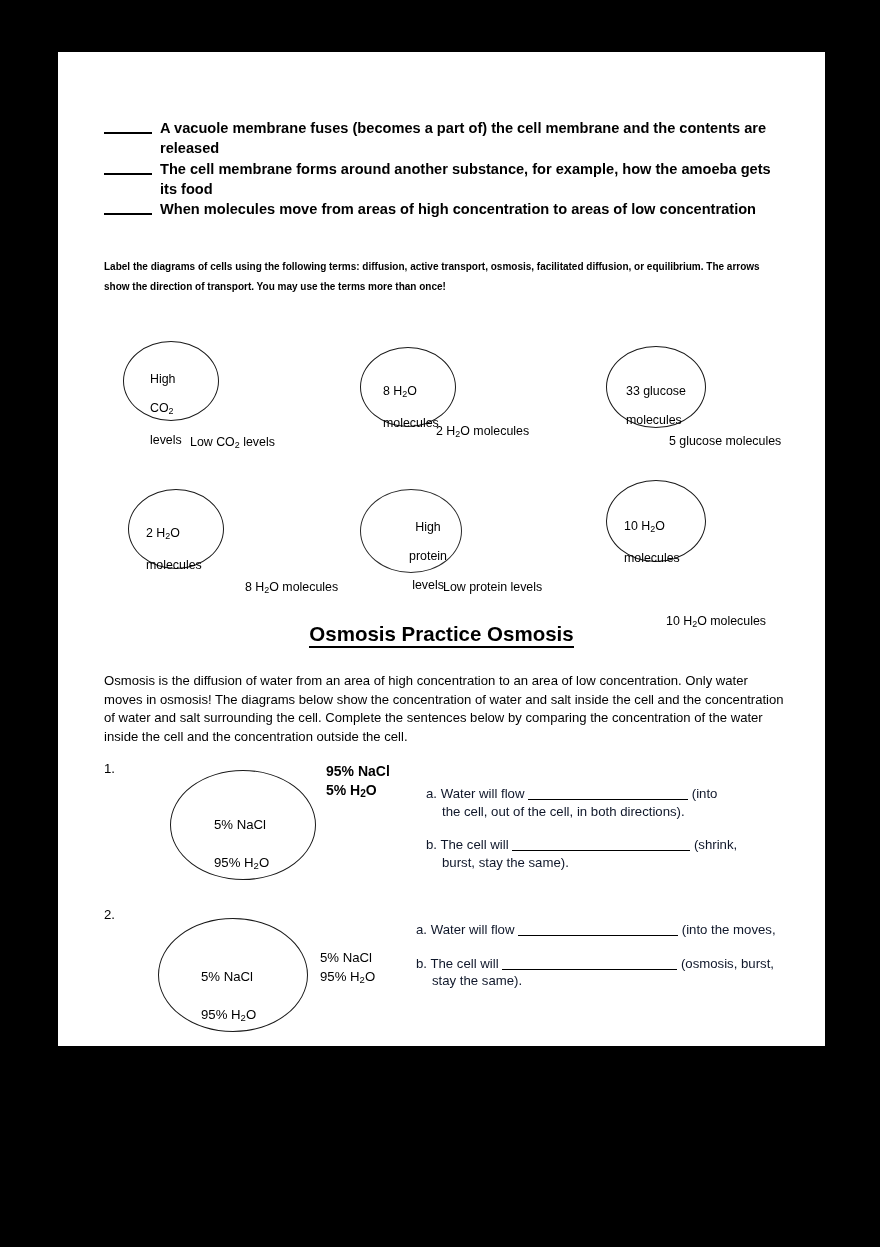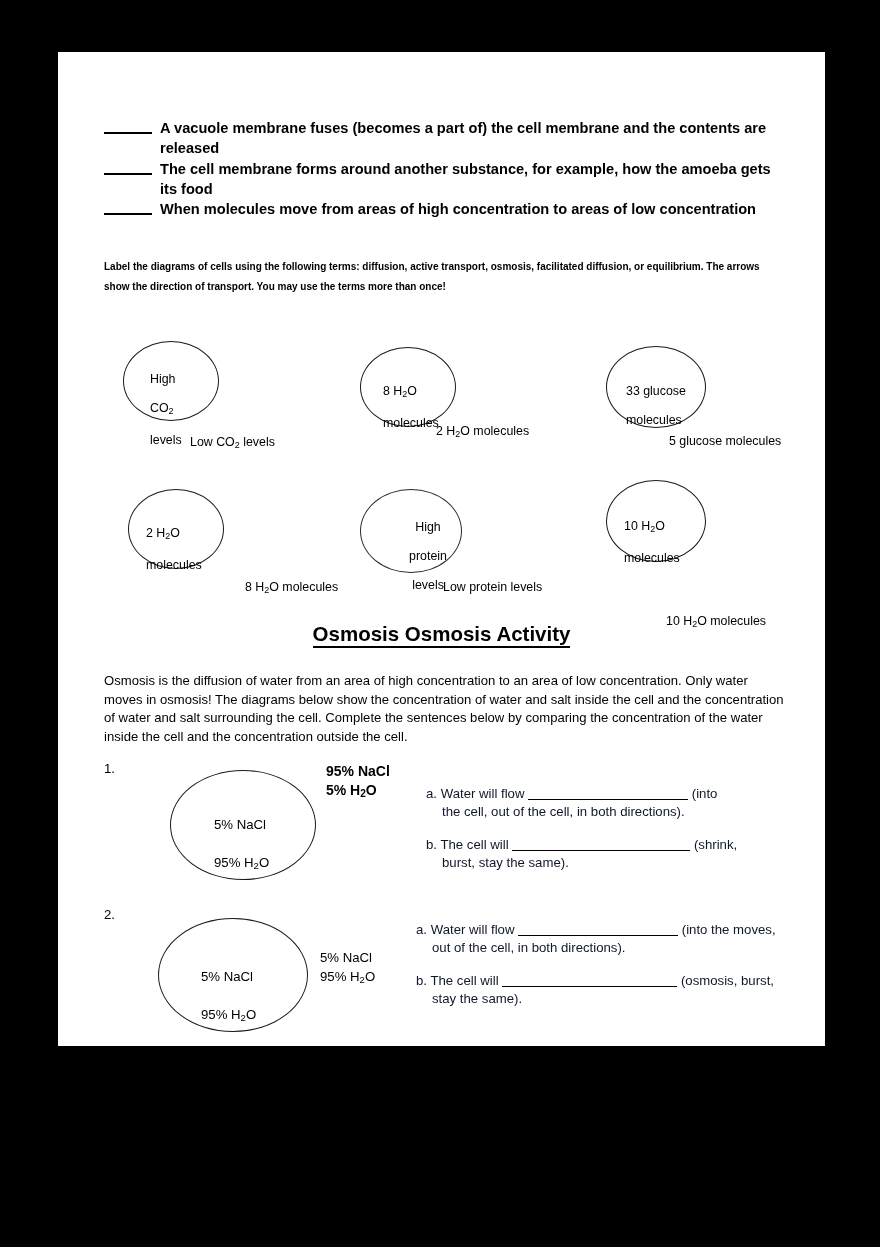--- a/index.html
+++ b/index.html
@@ -219,21 +219,21 @@
     <div class="cell-inner-text" style="left:566px; top:452px; width:80px;">
       <span><span>10 H</span><sub>2</sub><span>O</span></span><br>
       <span>molecules</span>
     </div>
     <div class="cell-outer-text" style="left:608px; top:528px;margin-top:34px;">
       <span>10 H</span><sub>2</sub><span>O molecules</span>
     </div>
   </div>
 
   <div id="osmosis-heading">
-    <span>Osmosis Osmosis Activity</span>
+    <span>Osmosis Practice Osmosis</span>
   </div>
 
   <div id="osmosis-paragraph">Osmosis is the diffusion of water from an area of high concentration to an area of low concentration.  Only water moves in osmosis!  The diagrams below show the concentration of water and salt inside the cell and the concentration of water and salt surrounding the cell.  Complete the sentences below by comparing the concentration of the water inside the cell and the concentration outside the cell.</div>
 
   <div class="q-number" style="left:46px; top:709px;">1.</div>
 
   <div class="cell-figure">
     <div class="cell-oval" style="left:112px; top:718px; width:146px; height:110px;"></div>
     <div class="cell-inner-text" style="left:156px; top:744px; width:110px; font-size:13.2px; line-height:19px;">
       <span>5% NaCl</span><br>
@@ -276,21 +276,20 @@
       <span><span>95% H</span><sub>2</sub><span>O</span></span>
     </div>
   </div>
 
   <div class="q-answers" style="left:358px; top:869px; width:372px;">
     <div class="ans-line">
       <span>a.</span>
       <span>Water will flow</span>
       <span class="fill-blank" style="width:160px;"></span>
       <span>(into the moves,</span>
-      <span class="ans-indent">out of the cell, in both directions).</span>
     </div>
     <div class="ans-gap"></div>
     <div class="ans-line">
       <span>b.</span>
       <span>The cell will</span>
       <span class="fill-blank" style="width:175px;"></span>
       <span>(osmosis, burst,</span>
       <span class="ans-indent">stay the same).</span>
     </div>
   </div>

